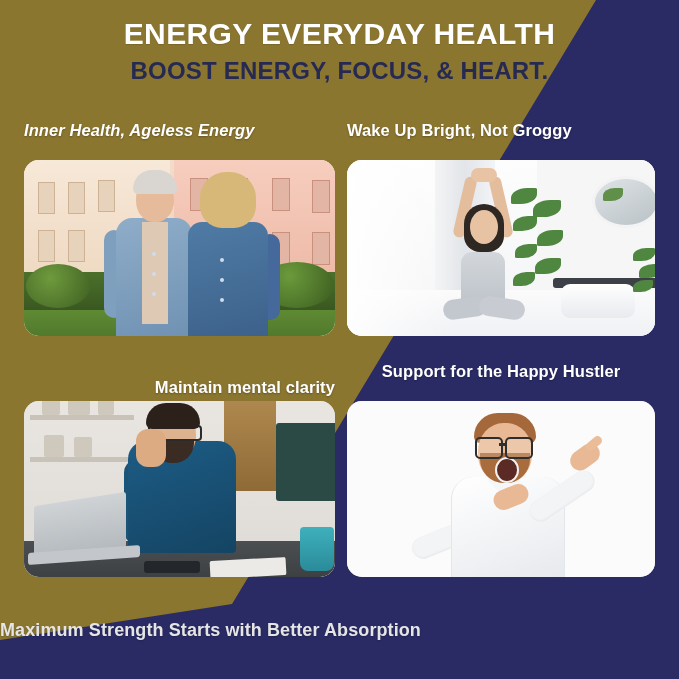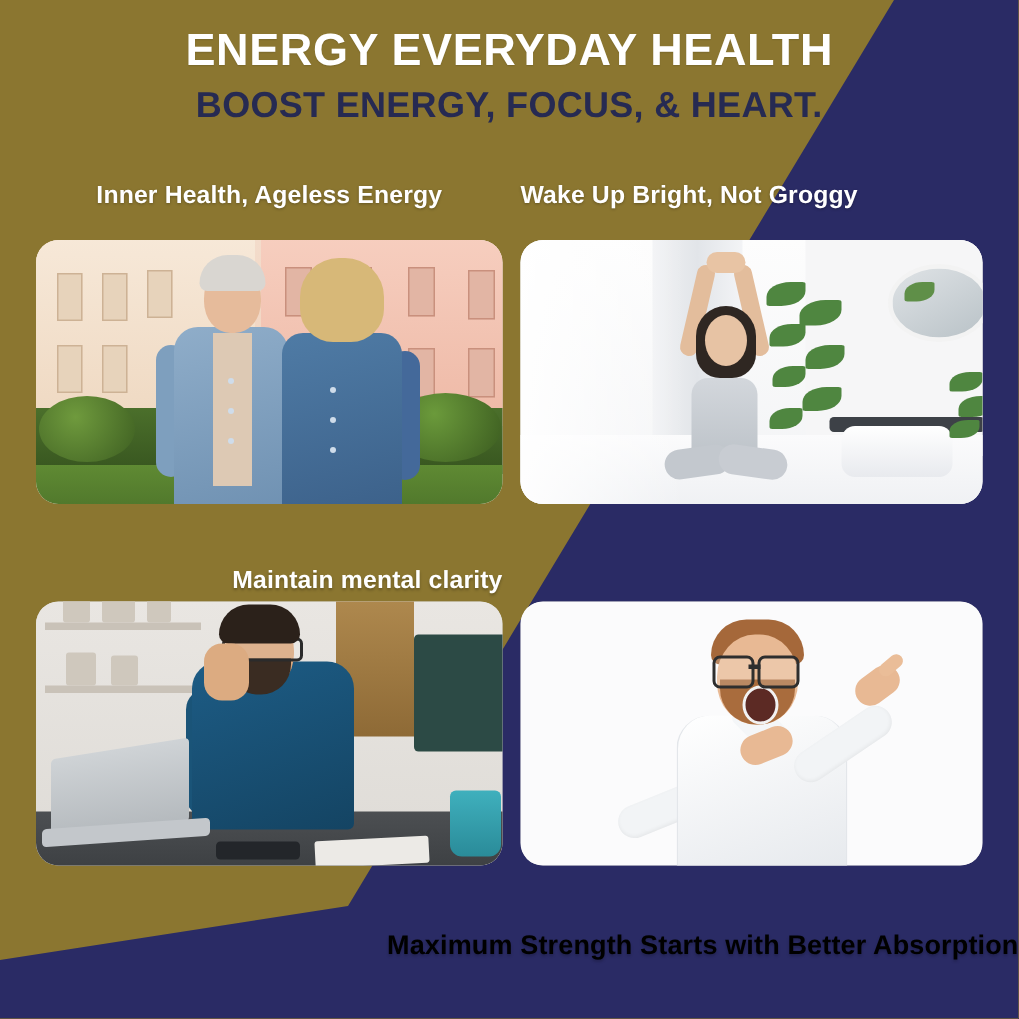--- a/index.html
+++ b/index.html
@@ -37,21 +37,21 @@
     margin-top:5px;
   }
 
   
   .cap{
     position:absolute;z-index:6;
     color:#ffffff;font-size:16.5px;font-weight:bold;
     letter-spacing:.1px;white-space:nowrap;
     text-shadow:0 1px 2px rgba(0,0,0,.28);
   }
-  .cap-1{left:24px;top:121px;width:311px;text-align:center;}
+  .cap-1{left:24px;top:121px;width:311px;text-align:left;font-style:italic;}
   .cap-2{left:347px;top:121px;width:308px;text-align:left;}
   .cap-3{left:24px;top:378px;width:311px;text-align:right;}
   .cap-4{left:347px;top:362px;width:308px;text-align:center;}
 
   
   .tile{
     position:absolute;overflow:hidden;border-radius:15px;
     background:#d8d8d8;z-index:4;
   }
   .t1{left:24px;top:160px;width:311px;height:176px;}
@@ -195,40 +195,41 @@
   .t4 .armUp{left:178px;top:84px;width:74px;height:22px;border-radius:11px;
     background:#f2f4f6;transform:rotate(-34deg);
     box-shadow:inset 0 -1px 3px rgba(0,0,0,.06);}
   .t4 .handUp{left:222px;top:46px;width:32px;height:20px;border-radius:10px;
     background:#e8b994;transform:rotate(-36deg);}
   .t4 .fingUp{left:238px;top:38px;width:18px;height:9px;border-radius:5px;
     background:#eabd98;transform:rotate(-40deg);}
 
   
   .banner{
-    position:absolute;left:0;top:620px;width:679px;text-align:right;z-index:7;
-    color:#000000;font-size:18px;font-weight:bold;letter-spacing:.1px;
+    position:absolute;left:0;top:620px;width:679px;text-align:left;z-index:7;
+    color:#e5e5e5;font-size:18px;font-weight:bold;letter-spacing:.1px;
     text-shadow:0 1px 2px rgba(0,0,0,.22);
   }
 </style>
 </head>
 <body>
 
 <div id="stage">
 
   <div class="navy-wedge"></div>
 
   <div class="headline">
     <span class="h1">ENERGY EVERYDAY HEALTH</span>
     <span class="h2">BOOST ENERGY, FOCUS, &amp; HEART.</span>
   </div>
 
   <div class="cap cap-1">Inner Health, Ageless Energy</div>
   <div class="cap cap-2">Wake Up Bright, Not Groggy</div>
   <div class="cap cap-3">Maintain mental clarity</div>
+  <div class="cap cap-4">Support for the Happy Hustler</div>
 
   <div class="tile t1">
     <div class="scene">
       <div class="ly sky"></div>
       <div class="ly bldgL"></div>
       <div class="ly bldgR"></div>
       <div class="ly winA" style="left:14px;top:22px;"></div>
       <div class="ly winA" style="left:44px;top:22px;"></div>
       <div class="ly winA" style="left:74px;top:20px;"></div>
       <div class="ly winA" style="left:14px;top:70px;"></div>

